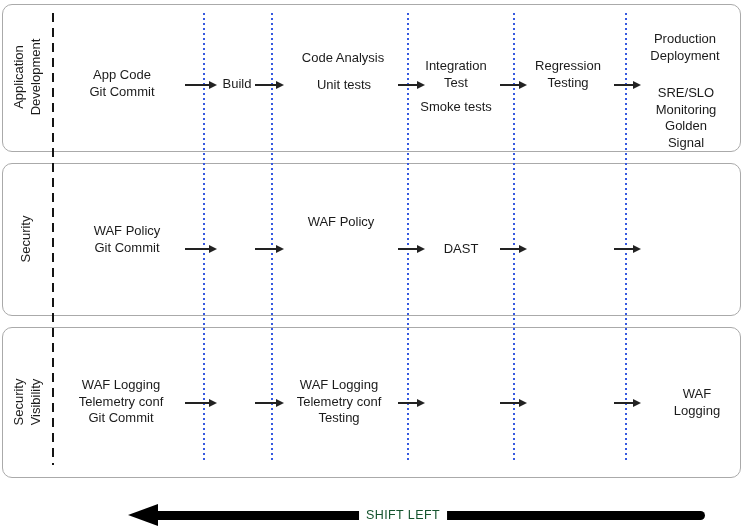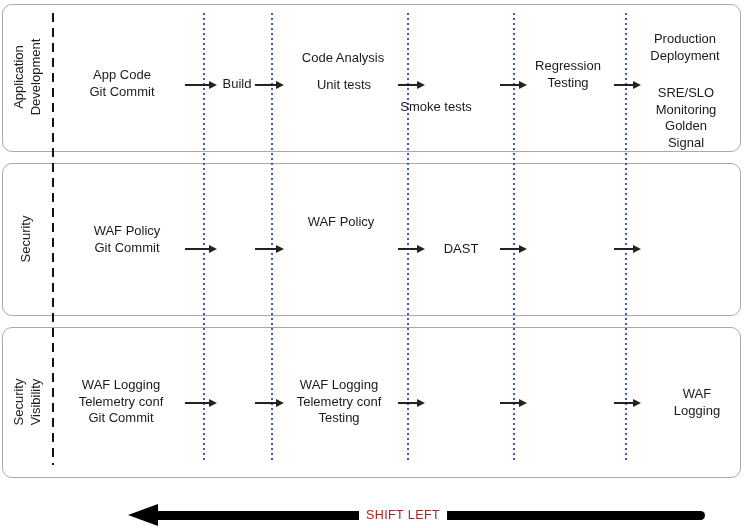--- a/index.html
+++ b/index.html
@@ -27,21 +27,21 @@
   .rot{transform:translate(-50%,-50%) rotate(-90deg);white-space:pre-line;text-align:center;}
   .lab-1{left:27px;top:77px}
   .lab-2{left:26px;top:239px}
   .lab-3{left:27px;top:402px}
 
   .s11{left:122px;top:83px}
   .s12{left:237px;top:84px}
   .s13a{left:343px;top:58px}
   .s13b{left:344px;top:85px}
   .s14a{left:456px;top:74px}
-  .s14b{left:436px;top:107px}
+  .s14b{left:456px;top:107px}
   .s15{left:568px;top:74px}
   .s16a{left:685px;top:47px}
   .s16b{left:686px;top:118px}
 
   .s21{left:127px;top:239px}
   .s23a{left:341px;top:222px}
   .s23b{left:338px;top:251px}
   .s24{left:461px;top:249px}
   .s26{left:687px;top:248px}
 
@@ -64,21 +64,21 @@
   .ly3{top:402px}
 
   
   .shift-head{position:absolute;left:128px;top:504px;width:0;height:0;
               border-right:30px solid #000000;border-top:11px solid transparent;
               border-bottom:11px solid transparent;}
   .shift-shaft{position:absolute;left:154px;top:511px;width:551px;height:9px;
                background:#000000;border-radius:0 5px 5px 0;}
   .shift-label{position:absolute;left:403px;top:515px;transform:translate(-50%,-50%);
                background:#ffffff;padding:0 7px;font-size:12.5px;letter-spacing:.4px;
-               color:#b91c1c;white-space:nowrap;}
+               color:#14532d;white-space:nowrap;}
 </style>
 </head>
 <body>
 
 <div class="canvas">
 
   <div class="lane lane-1"></div>
   <div class="lane lane-2"></div>
   <div class="lane lane-3"></div>
 
@@ -93,20 +93,22 @@
 Development</div>
   <div class="txt rot lab-2">Security</div>
   <div class="txt rot lab-3">Security
 Visibility</div>
 
   <div class="txt s11">App Code
 Git Commit</div>
   <div class="txt s12">Build</div>
   <div class="txt s13a">Code Analysis</div>
   <div class="txt s13b">Unit tests</div>
+  <div class="txt s14a">Integration
+Test</div>
   <div class="txt s14b">Smoke tests</div>
   <div class="txt s15">Regression
 Testing</div>
   <div class="txt s16a">Production
 Deployment</div>
   <div class="txt s16b">SRE/SLO
 Monitoring
 Golden Signal</div>
 
   <div class="txt s21">WAF Policy

